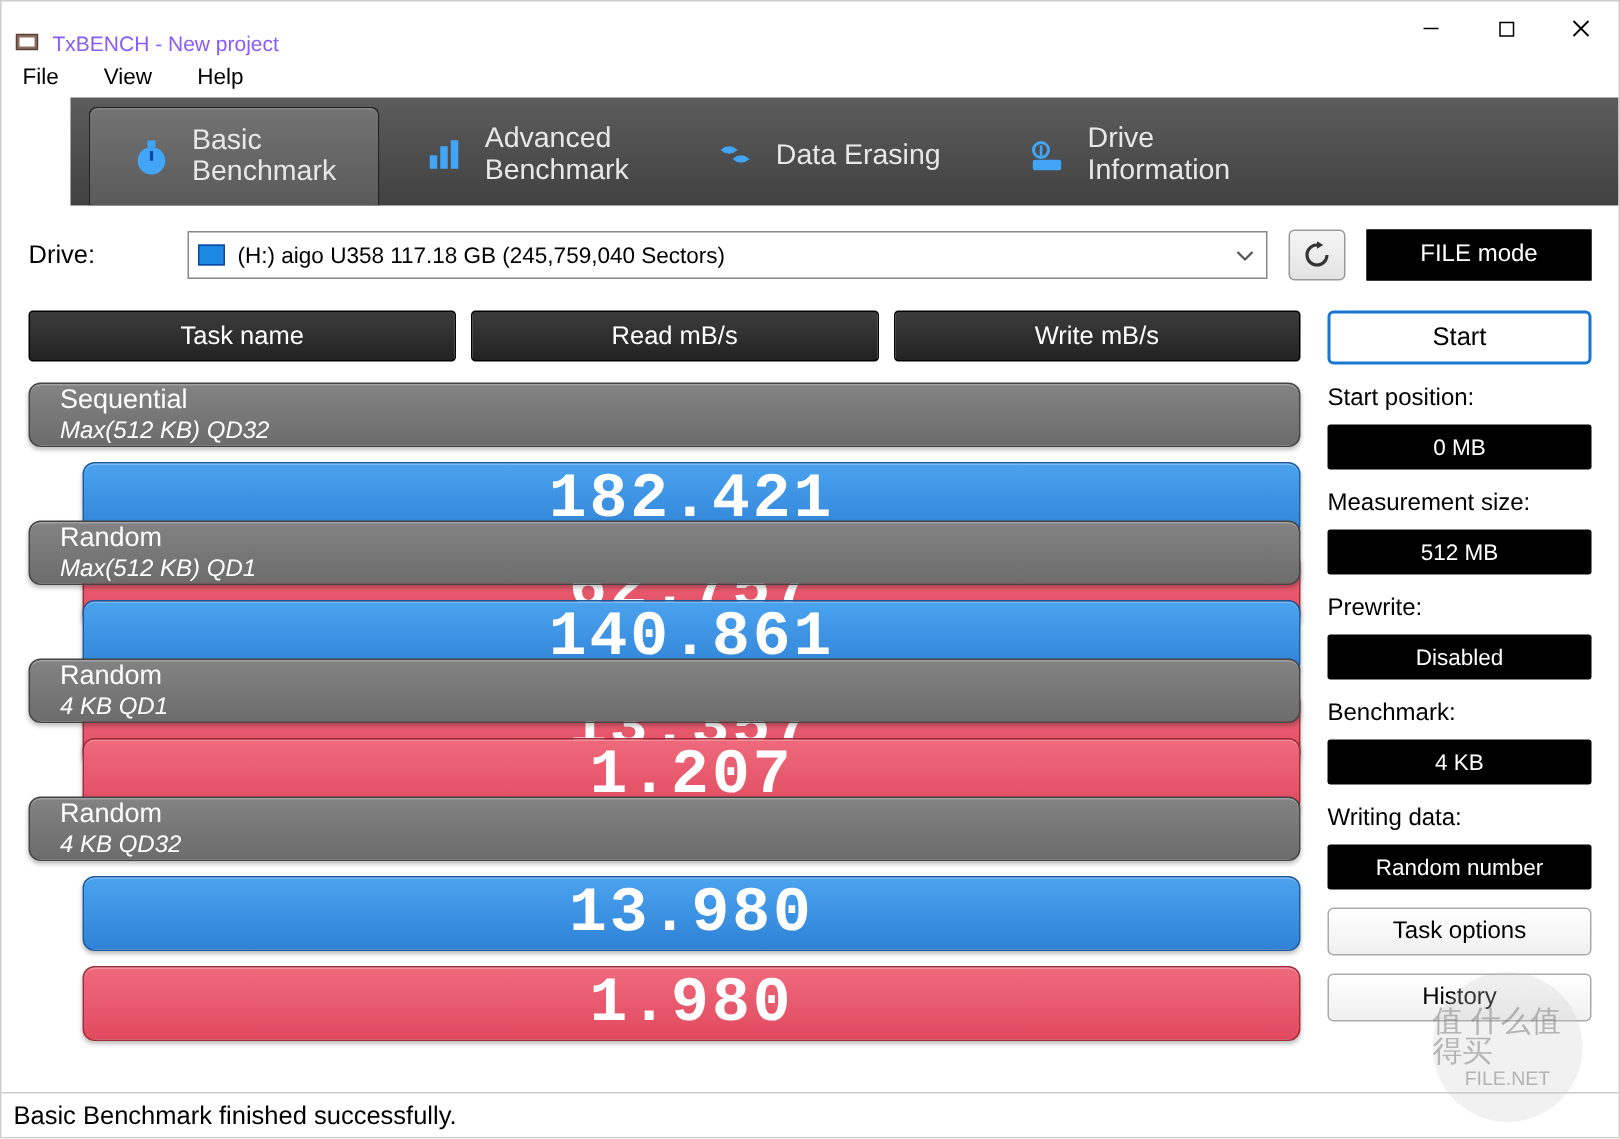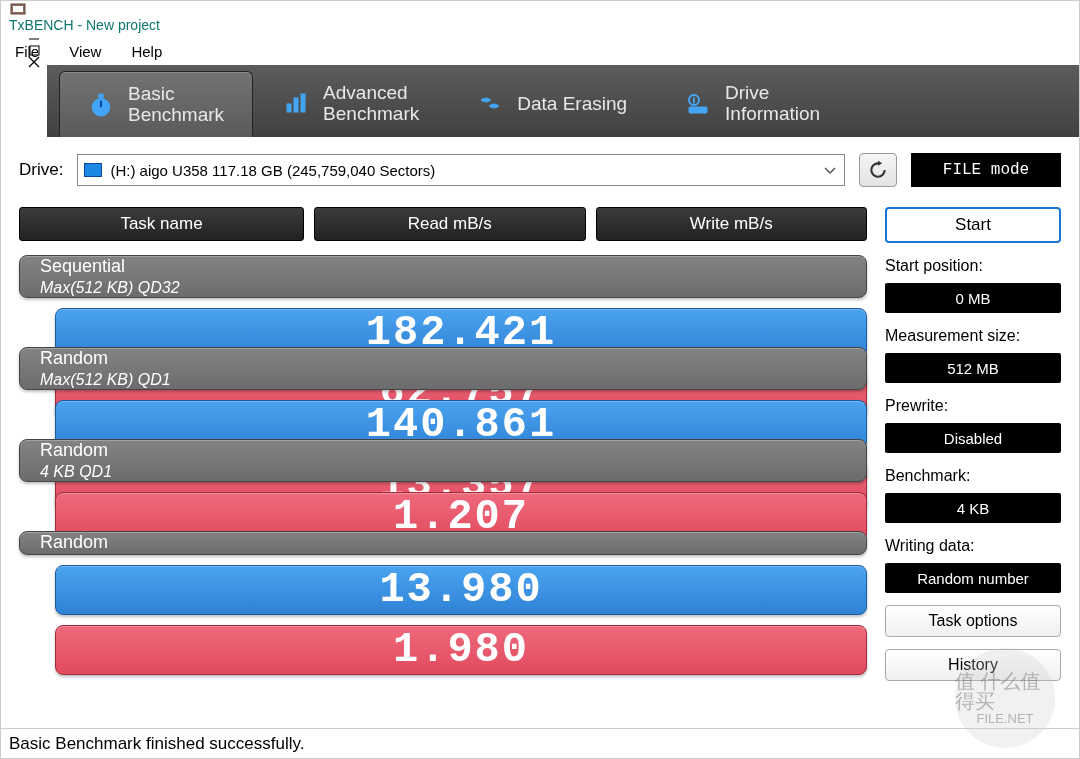--- a/index.html
+++ b/index.html
@@ -1,44 +1,44 @@
 <!DOCTYPE html>
 <html><head>
 <meta charset="utf-8">
 <style>
   * { box-sizing: border-box; font-family: "Segoe UI", Tahoma, Arial, sans-serif; }
   html,body { margin:0; padding:0; background:#fff; }
   .window { width:1080px; height:759px; background:#fff; display:flex; flex-direction:column; border:1px solid #ccc; overflow:hidden; position:relative; }
 
   
-  .titlebar { height:36px; display:flex; align-items:flex-start; padding:0 0 0 8px; font-size:14px; color:#0f766e;flex-direction:column; }
+  .titlebar { height:36px; display:flex; align-items:flex-end; padding:0 0 0 8px; font-size:14px; color:#8b5cf6; }
   .titlebar .app-icon { width:18px; height:18px; margin-right:8px; display:flex; align-items:center; justify-content:center; }
   .titlebar .title { flex:0 0 auto; }
   .titlebar .spacer { flex:1; }
   .titlebar .win-btn { width:50px; height:36px; display:flex; align-items:center; justify-content:center; font-size:15px; color:#000; }
 
   
   .menubar { height:28px; display:flex; align-items:center; padding:0 8px; font-size:15px; gap:18px; }
   .menubar span { padding:2px 6px; cursor:default; }
 
   
   .tabs { height:72px; background:linear-gradient(#5c5c5c,#414141); display:flex; align-items:stretch; padding:0 12px; gap:2px;margin-left:46px; }
   .tab { display:flex; align-items:center; gap:14px; padding:0 28px; color:#e8e8e8; font-size:19px; position:relative; cursor:pointer; border-radius:6px 6px 0 0; margin-top:6px;}
   .tab.active { background:linear-gradient(#737373,#5a5a5a); border:1px solid #222; border-bottom:none; box-shadow:inset 0 1px 0 rgba(255,255,255,.15);}
   .tab .tab-icon { width:26px; height:26px; display:flex; align-items:center; justify-content:center; fill:#42a5f5; stroke:#42a5f5;}
   .tab .tab-txt { display:flex; flex-direction:column; line-height:1.1; font-size:19px; }
 
   
   .drive-row { display:flex; align-items:center; padding:16px 18px 10px 18px; gap:14px; font-size:15px;}
   .drive-row .lbl { width:auto; font-size:17px; }
-  .drive-row .select { flex:1; height:32px; border:1px solid #888; background:#fff; display:flex; align-items:center; padding:0 30px 0 6px; position:relative; font-size:15px;}
+  .drive-row .select { flex:1; height:32px; border:1px solid #888; background:#fff; display:flex; align-items:center; padding:0 30px 0 6px; position:relative; font-size:15px;margin-left:48px;}
   .drive-row .select .sel-icon{ width:18px;height:14px;background:#1e88e5;margin-right:8px;border:1px solid #0d47a1;}
   .drive-row .select .chev { position:absolute; right:6px; top:7px; width:16px;height:16px; }
   .drive-row .refresh { width:38px; height:34px; border:1px solid #999; border-radius:4px; background:linear-gradient(#f5f5f5,#e3e3e3); display:flex; align-items:center; justify-content:center; font-size:18px;}
-  .drive-row .filemode { width:150px; height:34px; background:#000; color:#fff; display:flex; align-items:center; justify-content:center; font-size:16px; border:1px solid #000;font-family:Liberation Mono, monospace;}
+  .drive-row .filemode { width:150px; height:34px; background:#000; color:#fff; display:flex; align-items:center; justify-content:center; font-size:16px; border:1px solid #000;}
 
   
   .main { flex:1; display:flex; padding:10px 18px 0 18px; gap:18px; }
   .left { flex:1; display:flex; flex-direction:column; gap:14px; }
   .right { width:176px; display:flex; flex-direction:column; gap:8px; }
 
   
   .hdr-row { display:flex; gap:10px; }
   .hdr-cell { flex:1; background:linear-gradient(#3c3c3c,#222); color:#fff; height:34px; display:flex; align-items:center; justify-content:center; font-size:17px; border:1px solid #000; border-radius:3px;}
   .hdr-cell:first-child { flex:1.05; }
@@ -203,20 +203,21 @@
         <div class="task-cell">
           <span>Random</span>
           <span class="sub">4 KB QD1</span>
         </div>
         <div class="val-cell write">1.207</div>
       </div>
 
       <div class="res-row">
         <div class="task-cell">
           <span>Random</span>
+          <span class="sub">4 KB QD32</span>
         </div>
         <div class="val-cell read">13.980</div>
         <div class="val-cell write">1.980</div>
       </div>
     </div>
 
     <div class="right">
       <div class="start-btn">Start</div>
 
       <div class="section-lbl">Start position:</div>

